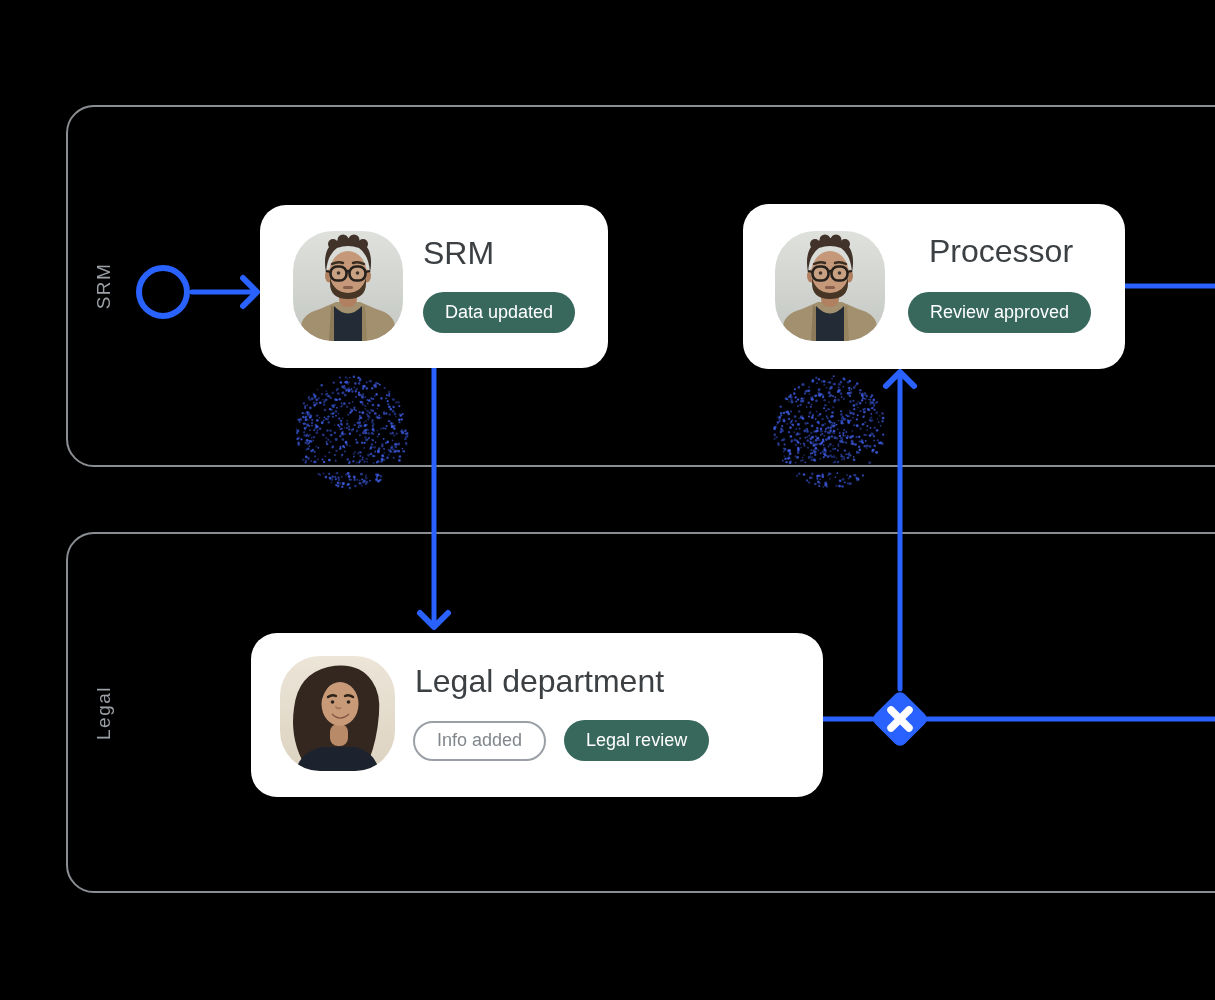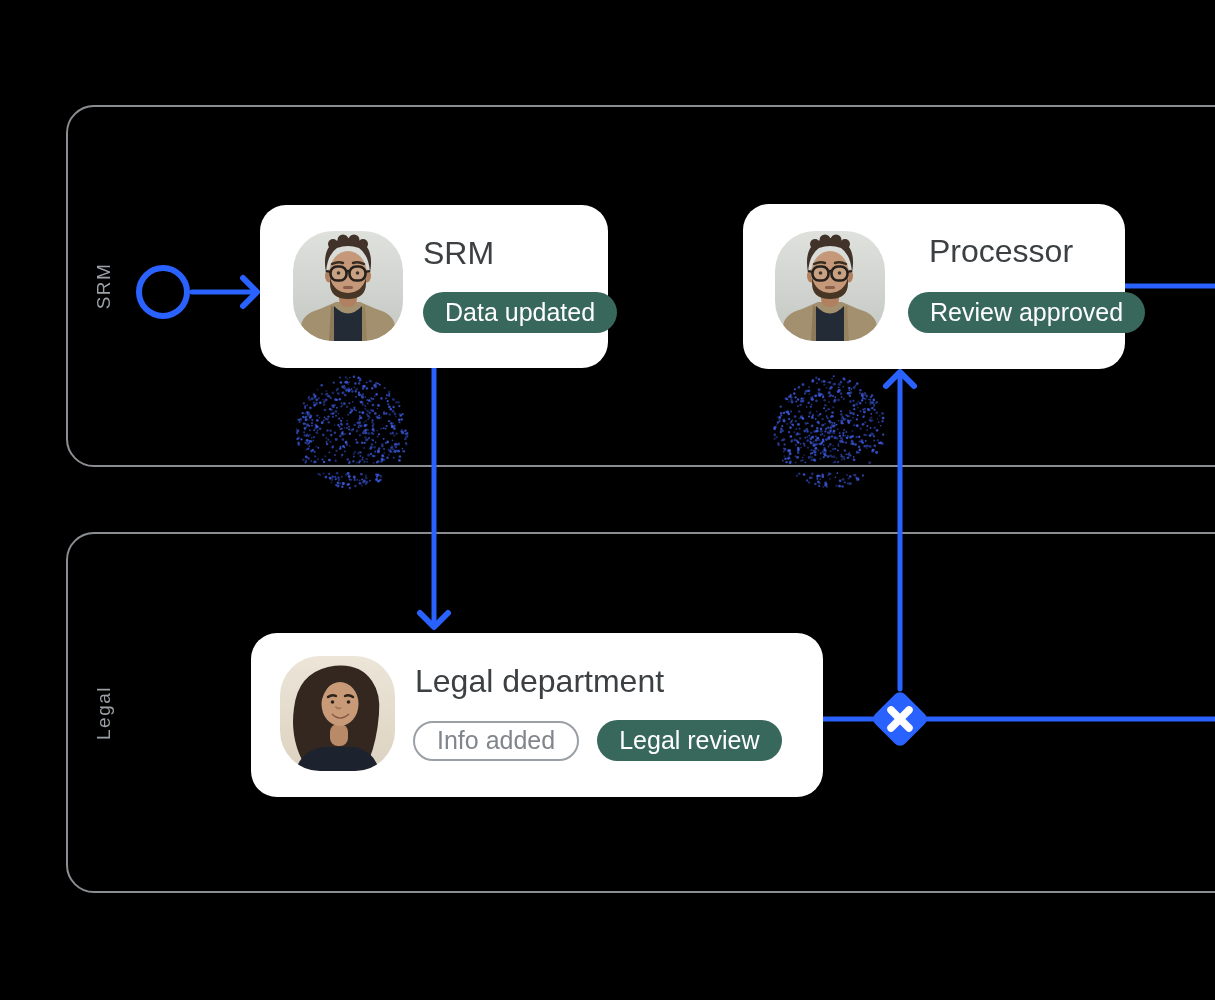--- a/index.html
+++ b/index.html
@@ -37,21 +37,21 @@
   .card-title{position:absolute;font-size:32px;color:var(--title-text,#3C4043);
         white-space:nowrap;line-height:1;}
   .card-srm .card-title{left:163px;top:32px;}
   .card-processor .card-title{left:169px;top:31px;margin-left:17px;}
   .card-legal .card-title{left:164px;top:32px;}
   .badge-row{position:absolute;display:flex;gap:18px;align-items:center;}
   .card-srm .badge-row{left:163px;top:87px;}
   .card-processor .badge-row{left:165px;top:88px;justify-content:center;}
   .card-legal .badge-row{left:162px;top:87px;}
   .badge{display:inline-flex;align-items:center;height:41px;padding:0 22px;
-        border-radius:21px;font-size:25px;white-space:nowrap;box-sizing:border-box;}
+        border-radius:21px;font-size:18px;white-space:nowrap;box-sizing:border-box;}
   .badge-filled{background:var(--badge-green,#38685C);color:#fff;}
   .badge-outline{background:transparent;border:2px solid var(--outline-badge-border,#9AA0A6);
         color:var(--outline-badge-text,#80868B);height:40px;}
 </style>
 </head>
 <body>
 
 <svg width="0" height="0" style="position:absolute" aria-hidden="true">
   <defs>
     <linearGradient id="bgM" x1="0" y1="0" x2="0" y2="1">

